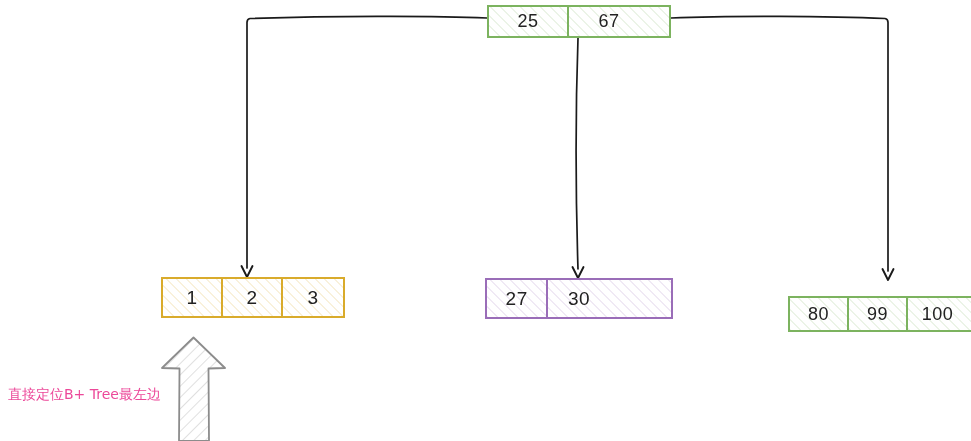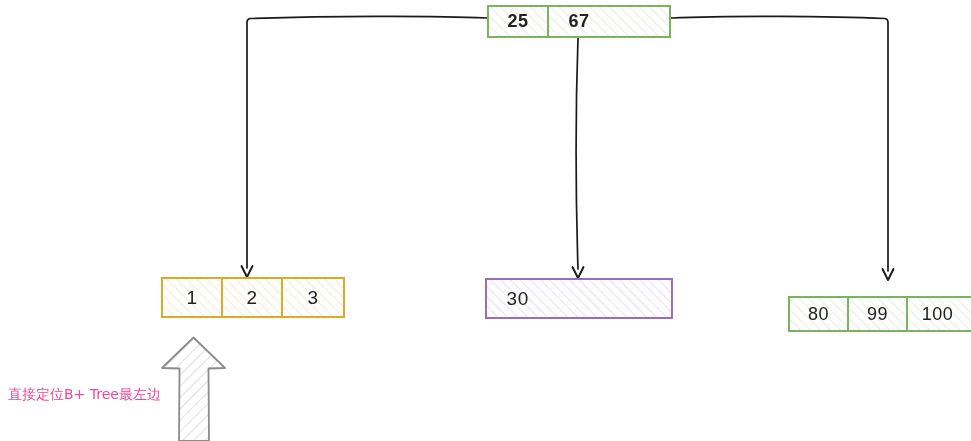--- a/index.html
+++ b/index.html
@@ -54,23 +54,22 @@
     border-color: #7cb35f;
     background-image: repeating-linear-gradient(
         45deg,
         rgba(124,179,95,0.15) 0px,
         rgba(124,179,95,0.15) 1.4px,
         rgba(255,255,255,0) 1.4px,
         rgba(255,255,255,0) 7px);
   }
   #root-node .cell {
     border-right-color: #7cb35f;
-    width: 60px;
+    width: 80px;
     font-size: 18px;
-    font-weight: bold;
   }
 
   
   #leaf-left {
     left: 161px;
     top: 277px;
     width: 184px;
     height: 41px;
     border-color: #d9ab2b;
     background-image: repeating-linear-gradient(
@@ -173,20 +172,21 @@
   <div class="cell">67</div>
 </div>
 
 <div class="node" id="leaf-left">
   <div class="cell">1</div>
   <div class="cell">2</div>
   <div class="cell">3</div>
 </div>
 
 <div class="node" id="leaf-mid">
+  <div class="cell">27</div>
   <div class="cell">30</div>
 </div>
 
 <div class="node" id="leaf-right">
   <div class="cell">80</div>
   <div class="cell">99</div>
   <div class="cell">100</div>
 </div>
 
 <div id="annotation">直接定位B+ Tree最左边</div>

